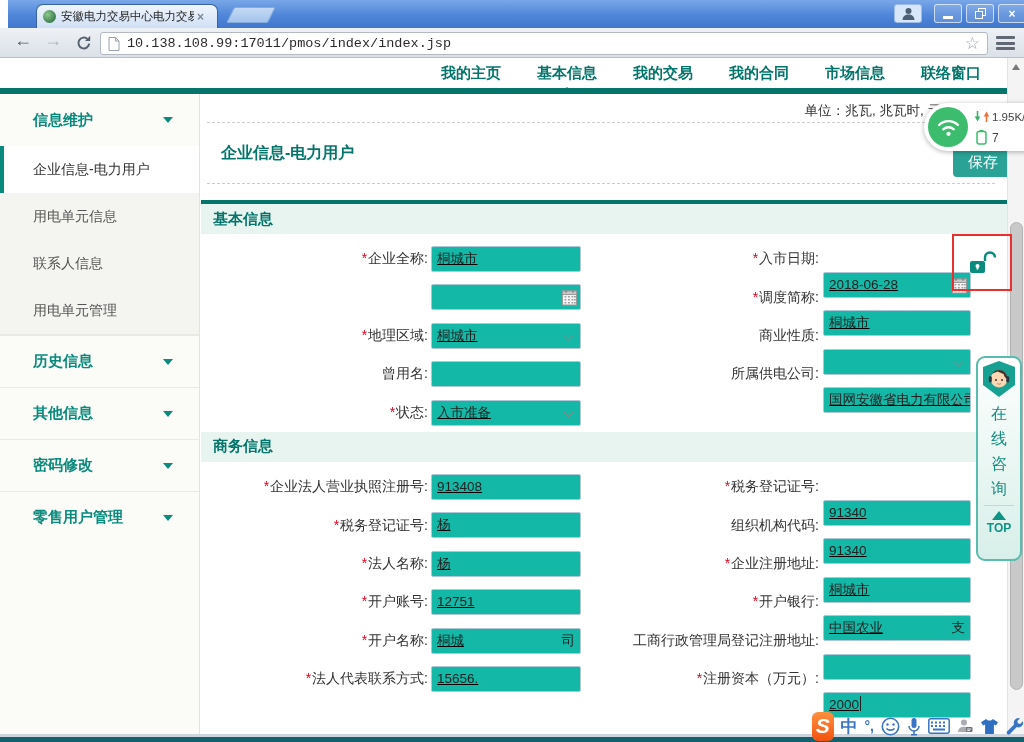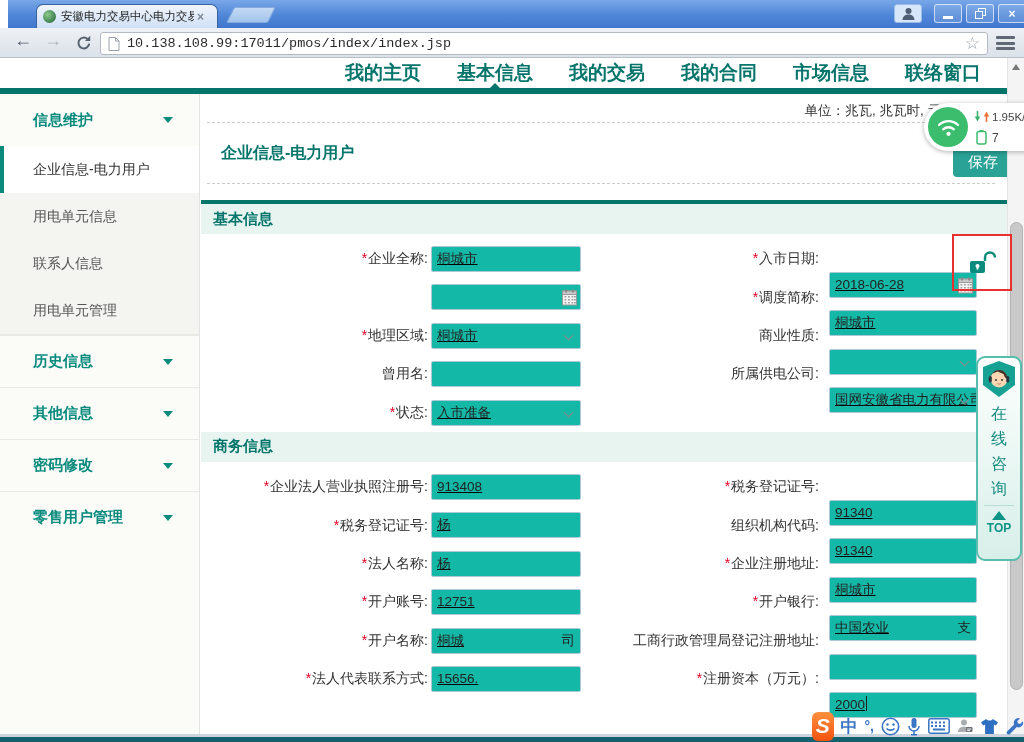--- a/index.html
+++ b/index.html
@@ -37,21 +37,21 @@
   .url { flex:1; margin-left:7px; font-family:"Liberation Mono","DejaVu Sans Mono",monospace;
     font-size:13.5px; color:#2b2b2b; white-space:nowrap; overflow:hidden; }
   .star { color:#9aa2ac; font-size:17px; cursor:pointer; }
   .menu-btn { position:absolute; right:9px; top:8px; width:19px; cursor:pointer; }
   .menu-btn i { display:block; width:19px; height:3px; background:#5f6873; border-radius:1px; margin-bottom:2.5px; }
 
   
   .navbar { position:absolute; top:58px; left:0; width:1007px; height:36px; background:#fff; }
   .navbar .bar { position:absolute; left:0; bottom:0; width:100%; height:6px; background:#05756c; }
   #nav-items { position:absolute; right:26px; top:0; height:30px; display:flex; gap:36px; align-items:center; }
-  .nav-item { font-size:19px; font-weight:bold; color:#05756c; position:relative; cursor:pointer; white-space:nowrap; }
+  .nav-item { font-size:15px; font-weight:bold; color:#05756c; position:relative; cursor:pointer; white-space:nowrap; }
   .nav-item.active::after { content:""; position:absolute; left:50%; margin-left:-7px; top:23px;
     border-left:7px solid transparent; border-right:7px solid transparent; border-bottom:7px solid #05756c; }
 
   
   .sidebar { position:absolute; left:0; top:94px; width:200px; height:641px;
     background:#fbfcf8; border-right:1px solid #e3e3e3; }
   .sb-group { position:relative; height:52px; display:flex; align-items:center; padding-left:33px;
     font-size:15px; font-weight:bold; color:#098a7d; border-top:1px solid #eaeae4; cursor:pointer; }
   .sb-group.nf { border-top:none; }
   .sb-caret { position:absolute; right:26px; top:23px; width:0; height:0;
@@ -72,21 +72,21 @@
   .band { height:30px; background:#e7f4f0; display:flex; align-items:center; padding-left:12px; }
   .band-title { font-size:15px; font-weight:bold; color:#05756c; }
   .rows { padding-top:6px;text-decoration:underline; }
   .frow { position:relative; height:38.4px; }
   .flabel { position:absolute; top:50%; transform:translateY(-50%); font-size:14px; color:#333; text-align:right; white-space:nowrap; }
   .fl-l { left:12px; width:215px; }
   .fl-r { left:340px; width:278px; }
   .star-r { color:#e00020; margin-right:1px; }
   .fctrl { position:absolute; top:6px; height:26px; }
   .fc-l { left:230px; width:150px; }
-  .fc-r { left:622px; width:148px;margin-left:6px; }
+  .fc-r { left:622px; width:148px; }
   .tinput, .tselect { position:relative; height:26px; background:#14b8a6; border:1px solid #afc8d8;
     border-radius:2px; font-size:13.5px; color:#222; line-height:24px; padding:0 16px 0 5px;
     white-space:nowrap; overflow:hidden; cursor:text; }
   .tselect { cursor:pointer; }
   .chev { position:absolute; right:8px; top:8px; width:7px; height:7px;
     border-right:1.6px solid #8a8a8a; border-bottom:1.6px solid #8a8a8a; transform:rotate(45deg); }
   .cal { position:absolute; right:3px; top:4px; cursor:pointer; line-height:0; }
   .val-end { position:absolute; right:5px; top:0; }
   .caret-i { display:inline-block; width:1px; height:15px; background:#222; vertical-align:-2px; margin-left:1px; }
   .save-btn { position:absolute; left:752px; top:53px; width:60px; height:30px; background:#2aa296;

